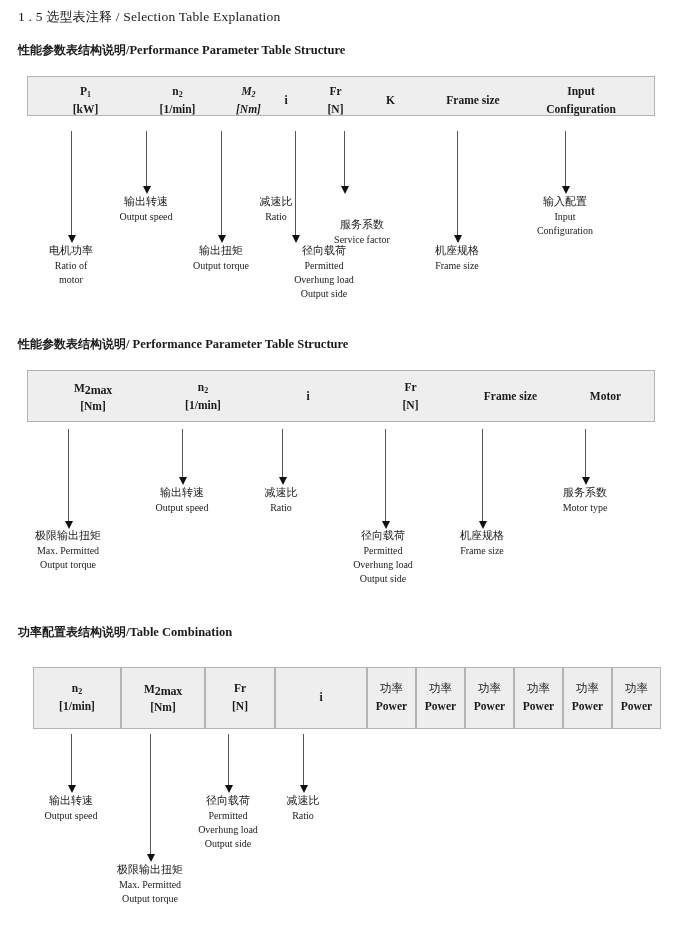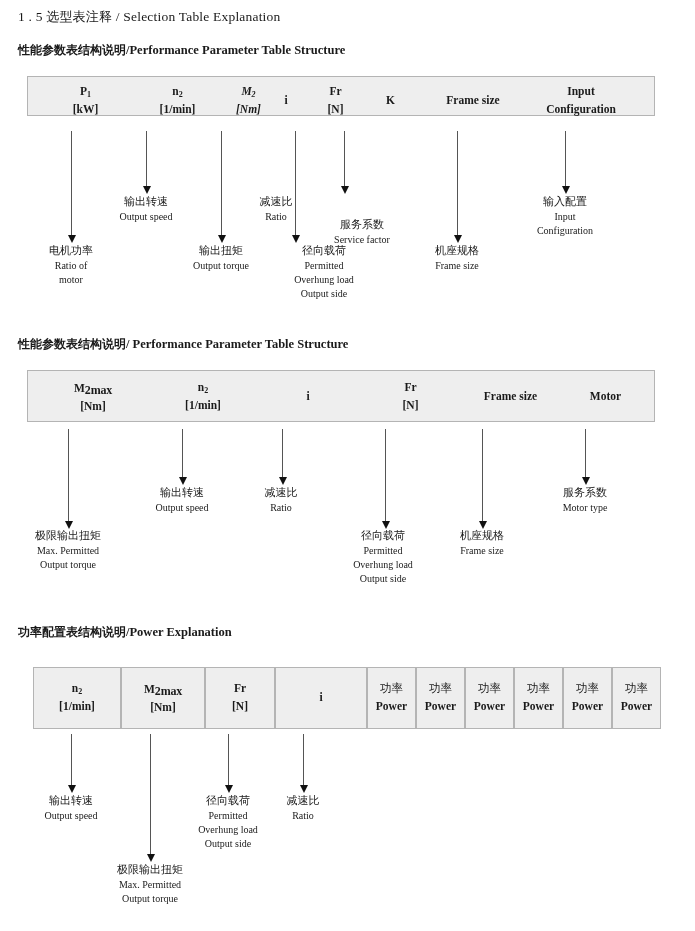--- a/index.html
+++ b/index.html
@@ -275,21 +275,21 @@
 <div class="anno" style="left:482px; top:528px;">
   <span class="cn">机座规格</span>
   <span class="en">Frame size</span>
 </div>
 <div class="anno" style="left:585px; top:485px;">
   <span class="cn">服务系数</span>
   <span class="en">Motor type</span>
 </div>
 
 <div class="sub-title" style="left:18px; top:624px;">
-  <span class="cn">功率配置表结构说明</span><span class="en">/</span><span class="en">Power Explanation</span>
+  <span class="cn">功率配置表结构说明</span><span class="en">/</span><span class="en">Table Combination</span>
 </div>
 
 <div class="tbl split" style="left:33px; top:667px; width:622px; height:62px;">
   <div class="cell boxed" style="left:0px; top:0px; width:88px; height:62px;">
     <span><span>n</span><sub>2</sub></span>
     <span>[1/min]</span>
   </div>
   <div class="cell boxed" style="left:88px; top:0px; width:84px; height:62px;">
     <span><span>M</span><span class="mx">2max</span></span>
     <span>[Nm]</span>

